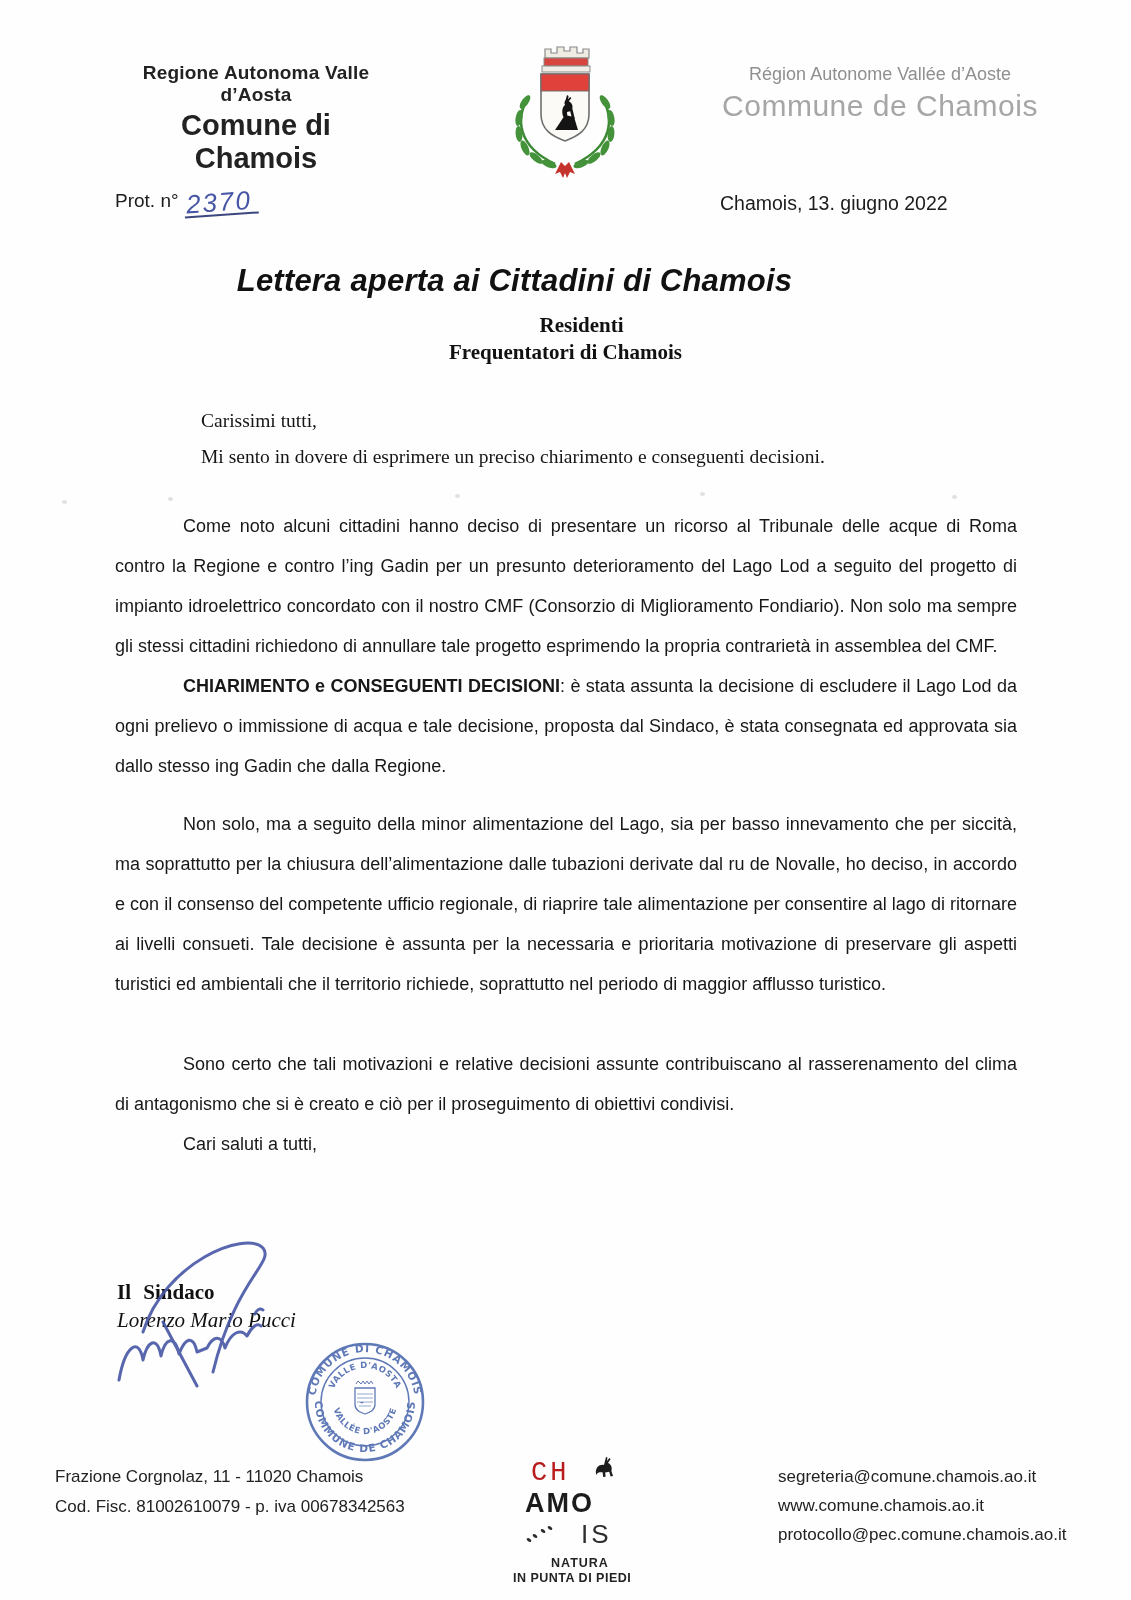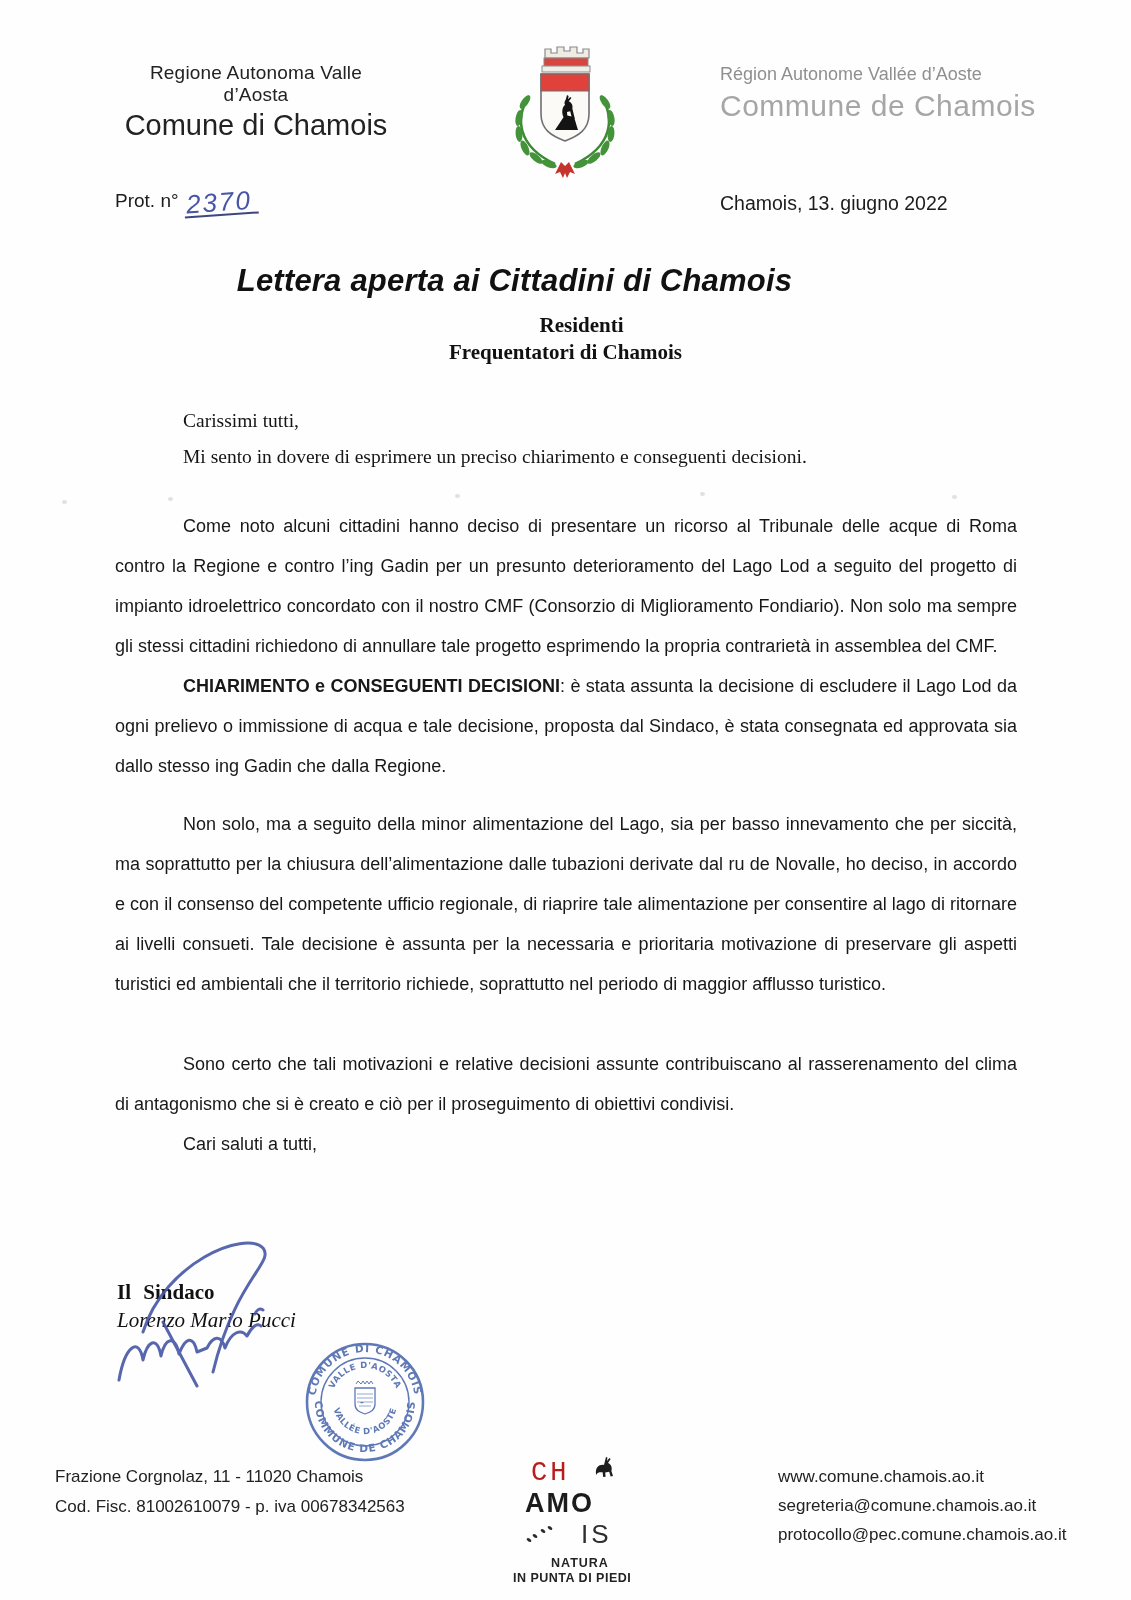--- a/index.html
+++ b/index.html
@@ -2,43 +2,43 @@
 <html><head>
 <meta charset="utf-8">
 <style>
   html,body{margin:0;padding:0;background:#e8e8e8;}
   .page{
     position:relative;width:1131px;height:1600px;background:#fefefe;
     font-family:"Liberation Sans",sans-serif;color:#1c1c1c;overflow:hidden;
     box-shadow:0 0 6px rgba(0,0,0,.25);
   }
   
-  .hdr-left{position:absolute;left:118px;top:62px;width:276px;text-align:center;color:#222;}
+  .hdr-left{position:absolute;left:118px;top:62px;width:276px;text-align:center;color:#222;font-weight:bold;}
   .hdr-left .l1{font-size:19px;letter-spacing:.2px;}
   .hdr-left .l2{font-size:29px;margin-top:3px;}
-  .hdr-right{position:absolute;left:720px;top:64px;width:320px;}
+  .hdr-right{position:absolute;left:720px;top:64px;width:320px;text-align:center;}
   .hdr-right .l1{font-size:18px;color:#8f8f8f;}
   .hdr-right .l2{font-size:30px;color:#a6a6a6;margin-top:4px;letter-spacing:.5px;}
   .crest{position:absolute;left:503px;top:34px;}
   
   .prot{position:absolute;left:115px;top:190px;font-size:19px;}
   .prot-num{
     display:inline-block;color:#4656a5;font-size:26px;font-style:italic;
     transform:rotate(-4deg);border-bottom:2px solid #3c477f;padding:0 6px 0 2px;
     line-height:24px;vertical-align:-4px;letter-spacing:2px;
   }
   .dateline{position:absolute;left:710px;top:192px;font-size:19.5px;margin-left:10px;}
   
   .title-main{position:absolute;left:0;top:263px;width:1029px;text-align:center;
     font-size:31px;font-weight:bold;font-style:italic;letter-spacing:.2px;color:#111;}
   .title-sub{position:absolute;left:0;width:1131px;text-align:center;
     font-family:"Liberation Serif",serif;font-weight:bold;font-size:21px;color:#111;}
   .sub1{top:313px;padding-left:16px;} .sub2{top:340px;}
   
-  .intro{position:absolute;left:183px;width:834px;font-family:"Liberation Serif",serif;
+  .intro{position:absolute;left:201px;width:834px;font-family:"Liberation Serif",serif;
     font-size:19.5px;color:#151515;}
   .intro1{top:410px;} .intro2{top:446px;}
   .body-flow{position:absolute;left:115px;top:506px;width:902px;
     font-size:18px;line-height:40px;color:#181818;}
   .body-flow p{margin:0;text-align:justify;text-indent:68px;}
   .body-flow p.gap{margin-top:18px;}
   .body-flow p.gap-big{margin-top:40px;}
   .closing{margin-top:36px;text-indent:68px;}
   
   .sig-role{position:absolute;left:117px;top:1280px;font-family:"Liberation Serif",serif;
@@ -196,22 +196,22 @@
           <ellipse cx="27" cy="5" rx="2.6" ry="1.6" transform="rotate(35 27 5)"></ellipse>
         </g>
       </svg>
       <span class="is">IS</span>
     </div>
     <div class="row tag1">NATURA</div>
     <div class="row tag2">IN PUNTA DI PIEDI</div>
   </div>
 
   <div class="foot-right">
+    <div>segreteria@comune.chamois.ao.it</div>
     <div>www.comune.chamois.ao.it</div>
-    <div>segreteria@comune.chamois.ao.it</div>
     <div>protocollo@pec.comune.chamois.ao.it</div>
   </div>
 
   <div class="speck" style="left:168px;top:497px"></div>
   <div class="speck" style="left:455px;top:494px"></div>
   <div class="speck" style="left:700px;top:492px"></div>
   <div class="speck" style="left:952px;top:495px"></div>
   <div class="speck" style="left:62px;top:500px"></div>
 
 </div>

